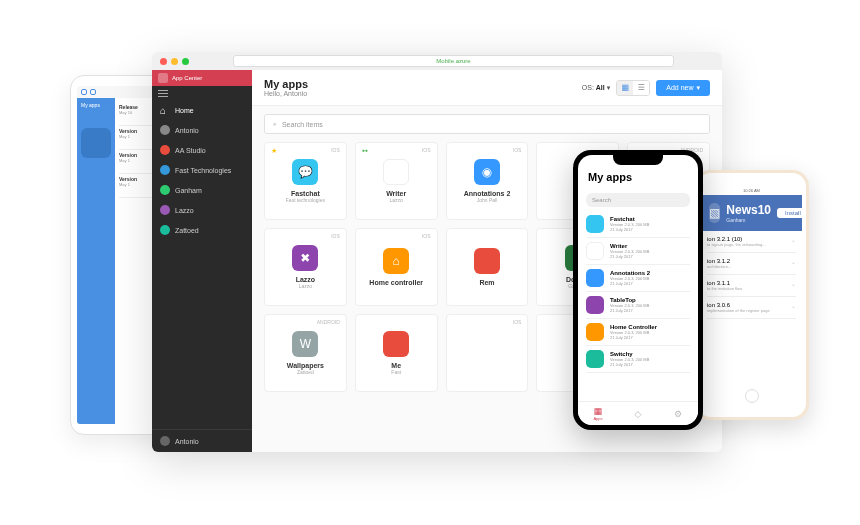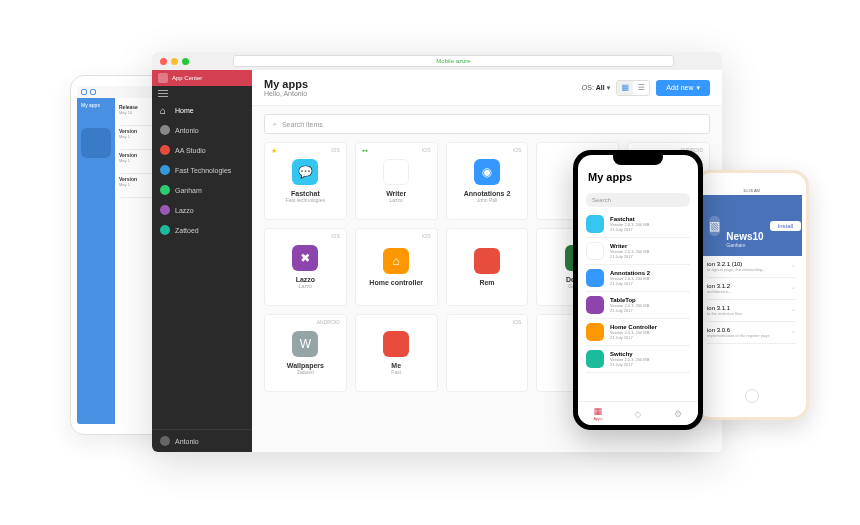--- a/index.html
+++ b/index.html
@@ -89,21 +89,21 @@
 
 
 .iphone { position: absolute; left: 694px; top: 170px; width: 115px; height: 250px; background: #f5e6d3; border-radius: 16px; padding: 3px; box-shadow: 0 8px 24px rgba(0,0,0,0.15); z-index: 3; }
 .iphone-inner { width: 100%; height: 100%; background: #fff; border-radius: 14px; padding: 14px 4px; }
 .iphone-screen { width: 100%; height: calc(100% - 16px); background: #fff; border-radius: 2px; overflow: hidden; position: relative; }
 .iphone-home { width: 14px; height: 14px; border: 1px solid #ddd; border-radius: 50%; margin: 2px auto 0; }
 .iph-status { height: 8px; font-size: 4px; text-align: center; color: #666; line-height: 8px; }
 .iph-hero { background: #4a72b8; color: #fff; padding: 8px; }
 .iph-hero-top { display: flex; align-items: center; gap: 6px; }
 .iph-hero-icon { width: 20px; height: 20px; background: rgba(255,255,255,0.2); border-radius: 5px; display: flex; align-items: center; justify-content: center; font-size: 12px; }
-.iph-hero-name { font-size: 10px; font-weight: 600; margin-top: 28px; }
+.iph-hero-name { font-size: 12px; font-weight: 600; }
 .iph-hero-author { font-size: 5px; opacity: 0.8; }
 .iph-install { background: #fff; color: #4a72b8; font-size: 6px; padding: 2px 8px; border-radius: 3px; margin-left: auto; }
 .iph-list { padding: 0 6px; overflow: hidden; }
 .iph-row { padding: 5px 0; border-bottom: 1px solid #eee; display: flex; }
 .iph-row-info { flex: 1; }
 .iph-row-title { font-size: 6px; font-weight: 500; }
 .iph-row-sub { font-size: 4px; color: #aaa; }
 .iph-chevron { font-size: 6px; color: #ccc; }
 </style>
 </head>

